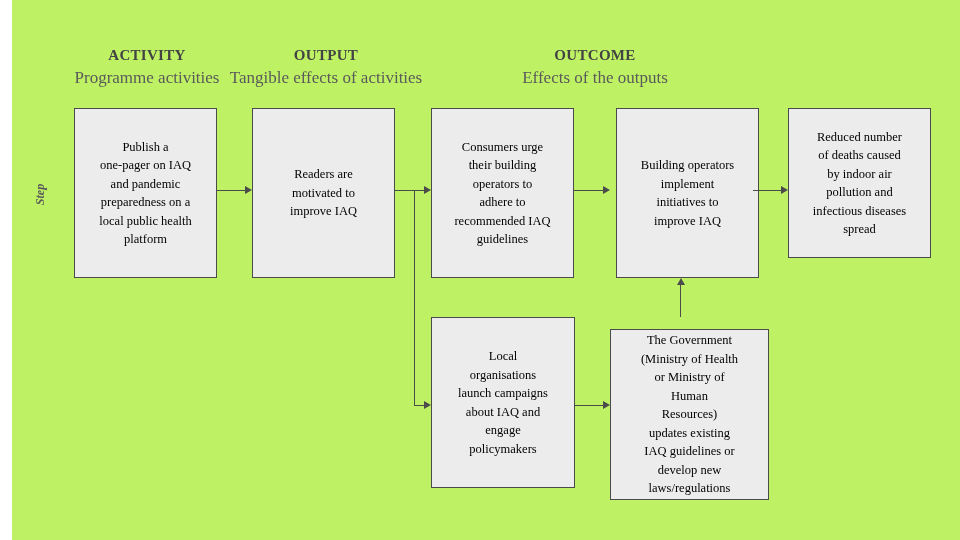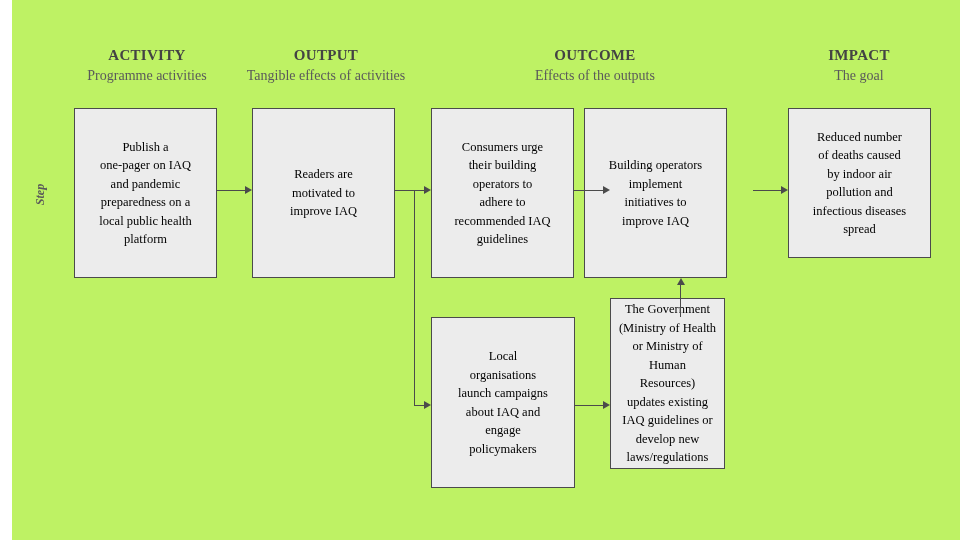--- a/index.html
+++ b/index.html
@@ -27,21 +27,21 @@
     display: block;
     font-size: 15px;
     font-weight: bold;
     color: #434343;
     letter-spacing: 0.3px;
     white-space: nowrap;
   }
   .col-head .ch-sub {
     display: block;
     margin-top: 6px;
-    font-size: 14px;
+    font-size: 17px;
     font-weight: normal;
     color: #5a5a5a;
     white-space: nowrap;
   }
 
   
   .step-label {
     position: absolute;
     font-size: 12px;
     font-weight: bold;
@@ -110,24 +110,20 @@
   <div class="col-head" style="left:214px; top:48px; width:200px;">
     <span class="ch-title">OUTPUT</span>
     <span class="ch-sub">Tangible effects of activities</span>
   </div>
 
   <div class="col-head" style="left:483px; top:48px; width:200px;">
     <span class="ch-title">OUTCOME</span>
     <span class="ch-sub">Effects of the outputs</span>
   </div>
 
-  <div class="col-head" style="left:747px; top:48px; width:200px;">
-    <span class="ch-title">IMPACT</span>
-    <span class="ch-sub">The goal</span>
-  </div>
 
   <div class="step-label" style="left:8px; top:187px; width:40px; text-align:center;">Step</div>
 
   <div class="pbox" style="left:62px; top:108px; width:143px; height:170px;">
     <span class="ptext">Publish a
 one-pager on IAQ
 and pandemic
 preparedness on a
 local public health
 platform</span>
@@ -141,21 +137,21 @@
 
   <div class="pbox" style="left:419px; top:108px; width:143px; height:170px;">
     <span class="ptext">Consumers urge
 their building
 operators to
 adhere to
 recommended IAQ
 guidelines</span>
   </div>
 
-  <div class="pbox" style="left:572px; top:108px; width:143px; height:170px;">
+  <div class="pbox" style="left:604px; top:108px; width:143px; height:170px;">
     <span class="ptext">Building operators
 implement
 initiatives to
 improve IAQ</span>
   </div>
 
   <div class="pbox" style="left:776px; top:108px; width:143px; height:150px;">
     <span class="ptext">Reduced number
 of deaths caused
 by indoor air
@@ -166,21 +162,21 @@
 
   <div class="pbox" style="left:419px; top:317px; width:144px; height:171px;">
     <span class="ptext">Local
 organisations
 launch campaigns
 about IAQ and
 engage
 policymakers</span>
   </div>
 
-  <div class="pbox" style="left:598px; top:298px; width:115px; height:171px;justify-content:flex-end;">
+  <div class="pbox" style="left:598px; top:329px; width:159px; height:171px;justify-content:flex-end;">
     <span class="ptext">The Government
 (Ministry of Health
 or Ministry of
 Human
 Resources)
 updates existing
 IAQ guidelines or
 develop new
 laws/regulations</span>
   </div>

